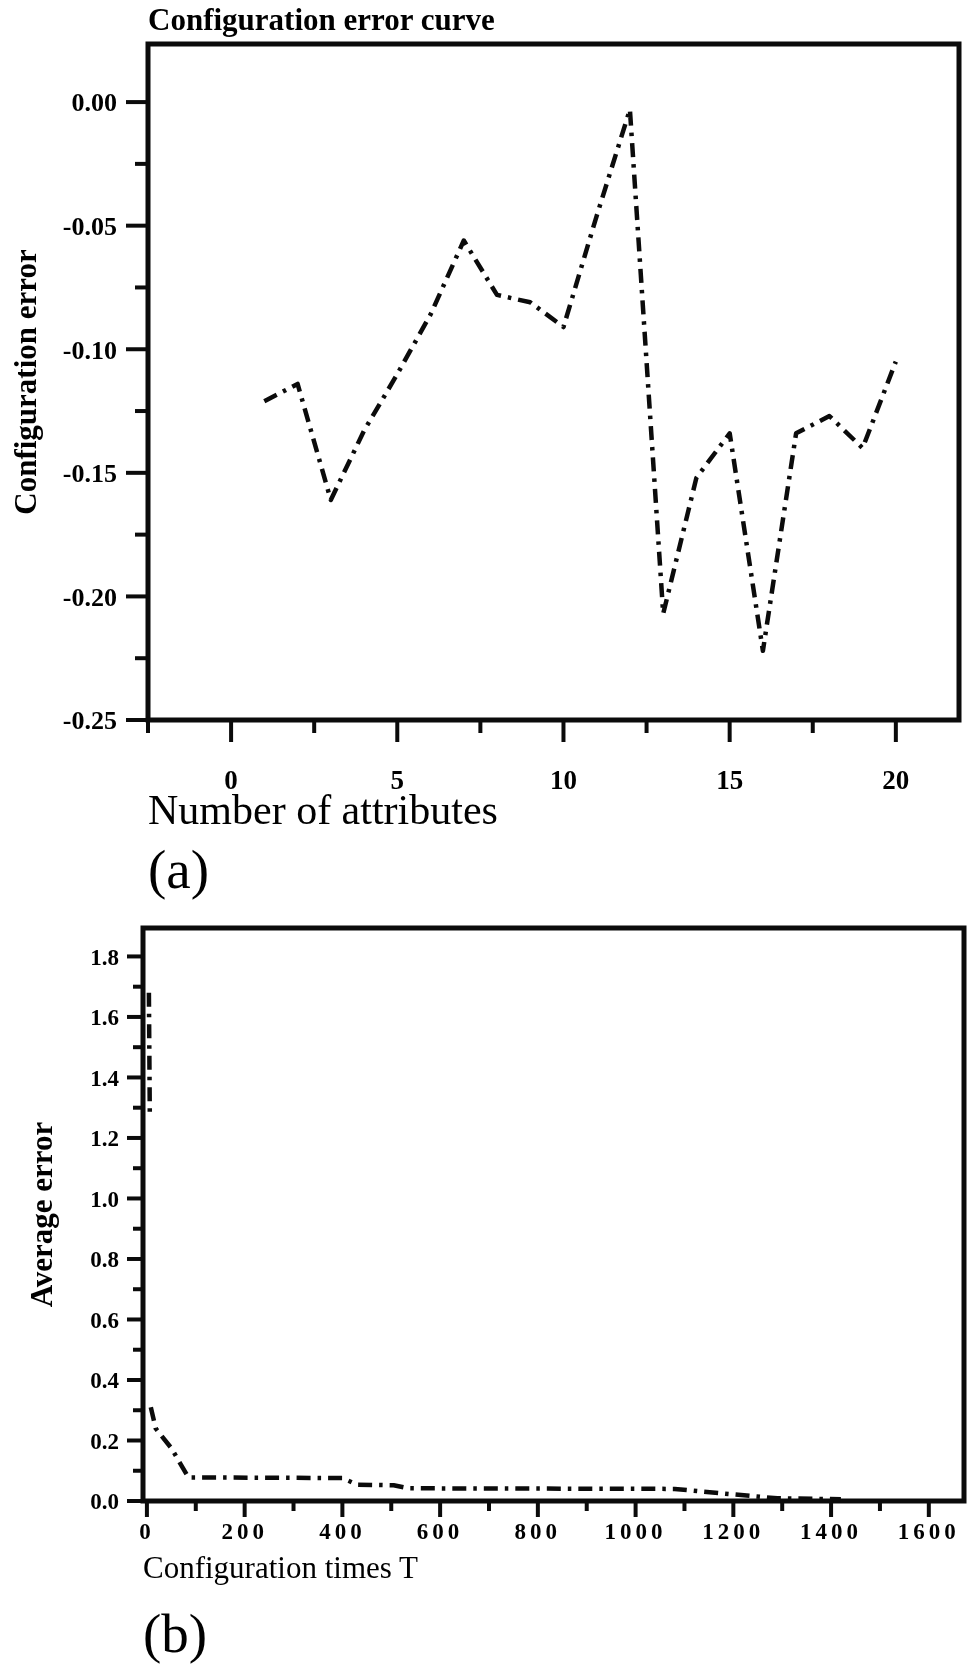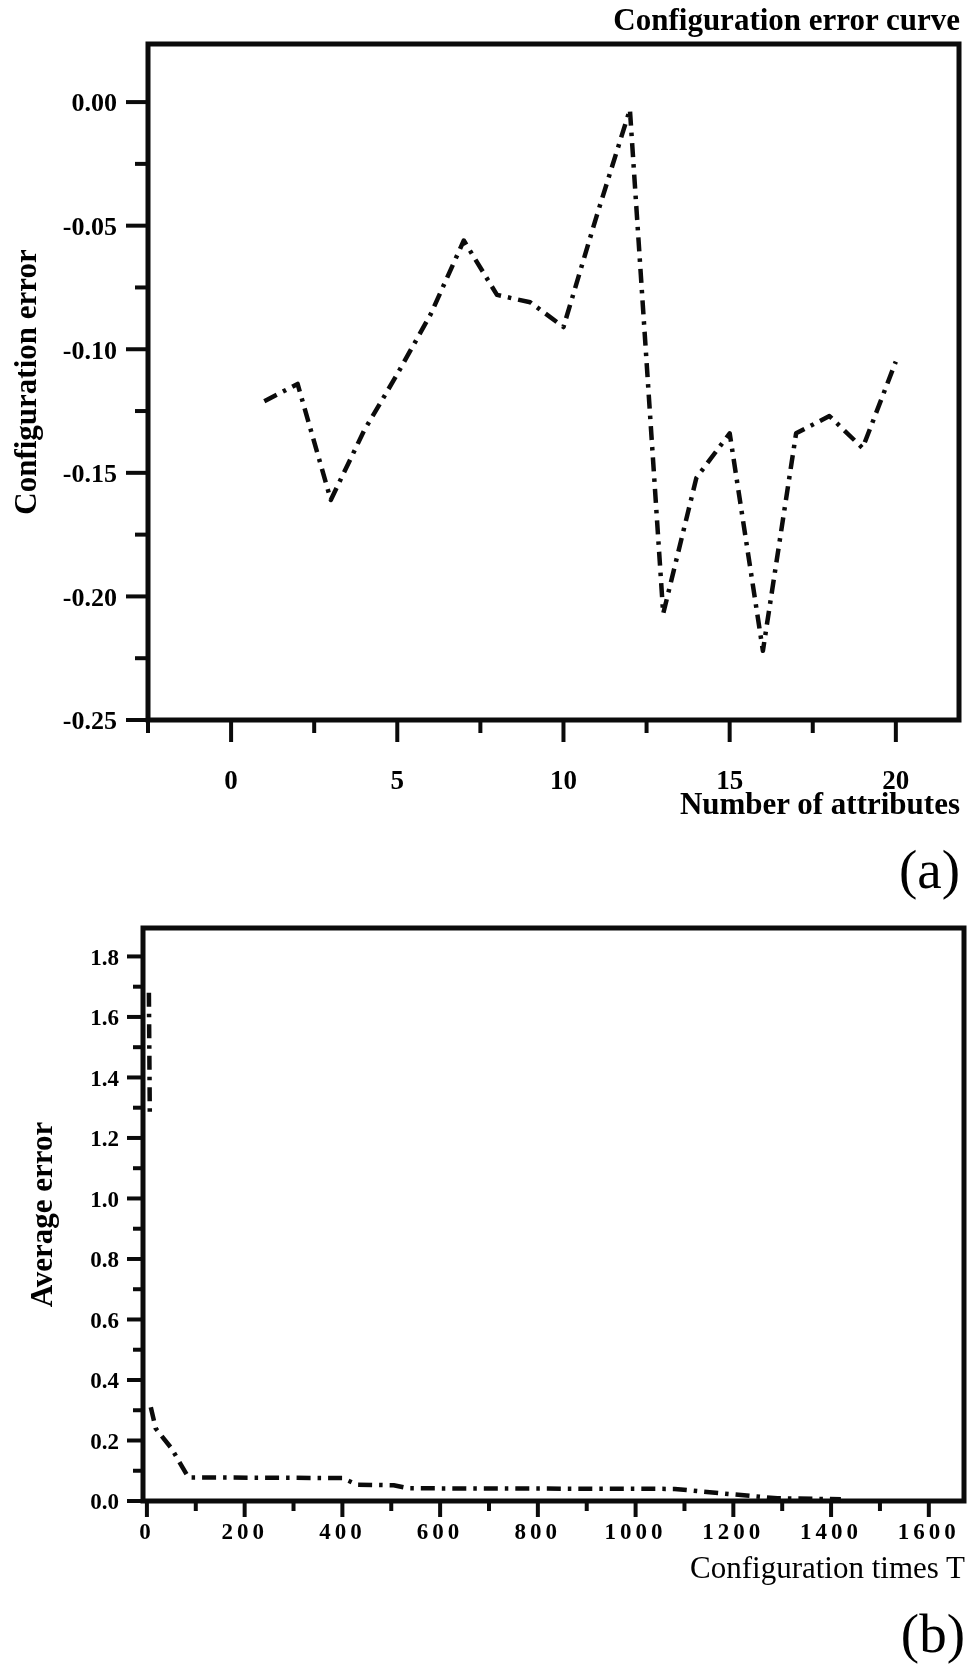--- a/index.html
+++ b/index.html
@@ -1,22 +1,22 @@
 <!DOCTYPE html>
 <html><head>
 <meta charset="utf-8">
 <style>
   html,body{margin:0;padding:0;background:#ffffff;}
   .page{position:relative;width:977px;height:1672px;background:#ffffff;overflow:hidden;
         font-family:"Liberation Serif","DejaVu Serif",serif;color:#000;}
   svg{position:absolute;left:0;top:0;}
   svg text{font-family:"Liberation Serif","DejaVu Serif",serif;fill:#000;}
-  .ovl{position:absolute;text-align:right;line-height:1.15;white-space:nowrap;}
+  .ovl{position:absolute;text-align:left;line-height:1.15;white-space:nowrap;}
   .title-a{left:148px;top:2px;width:812px;font-size:31px;font-weight:bold;}
-  .xlabel-a{left:148px;top:786px;width:812px;font-size:31px;font-weight:bold;}
+  .xlabel-a{left:148px;top:786px;width:812px;font-size:42px;font-weight:normal;}
   .caption-a{left:148px;top:838px;width:812px;font-size:55px;font-weight:normal;}
   .xlabel-b{left:143px;top:1550px;width:822px;font-size:31px;font-weight:normal;}
   .caption-b{left:143px;top:1602px;width:822px;font-size:55px;font-weight:normal;}
 </style>
 </head>
 <body>
 
 <div class="page">
   <svg id="plots" width="977" height="1672" viewBox="0 0 977 1672">
       <g>

